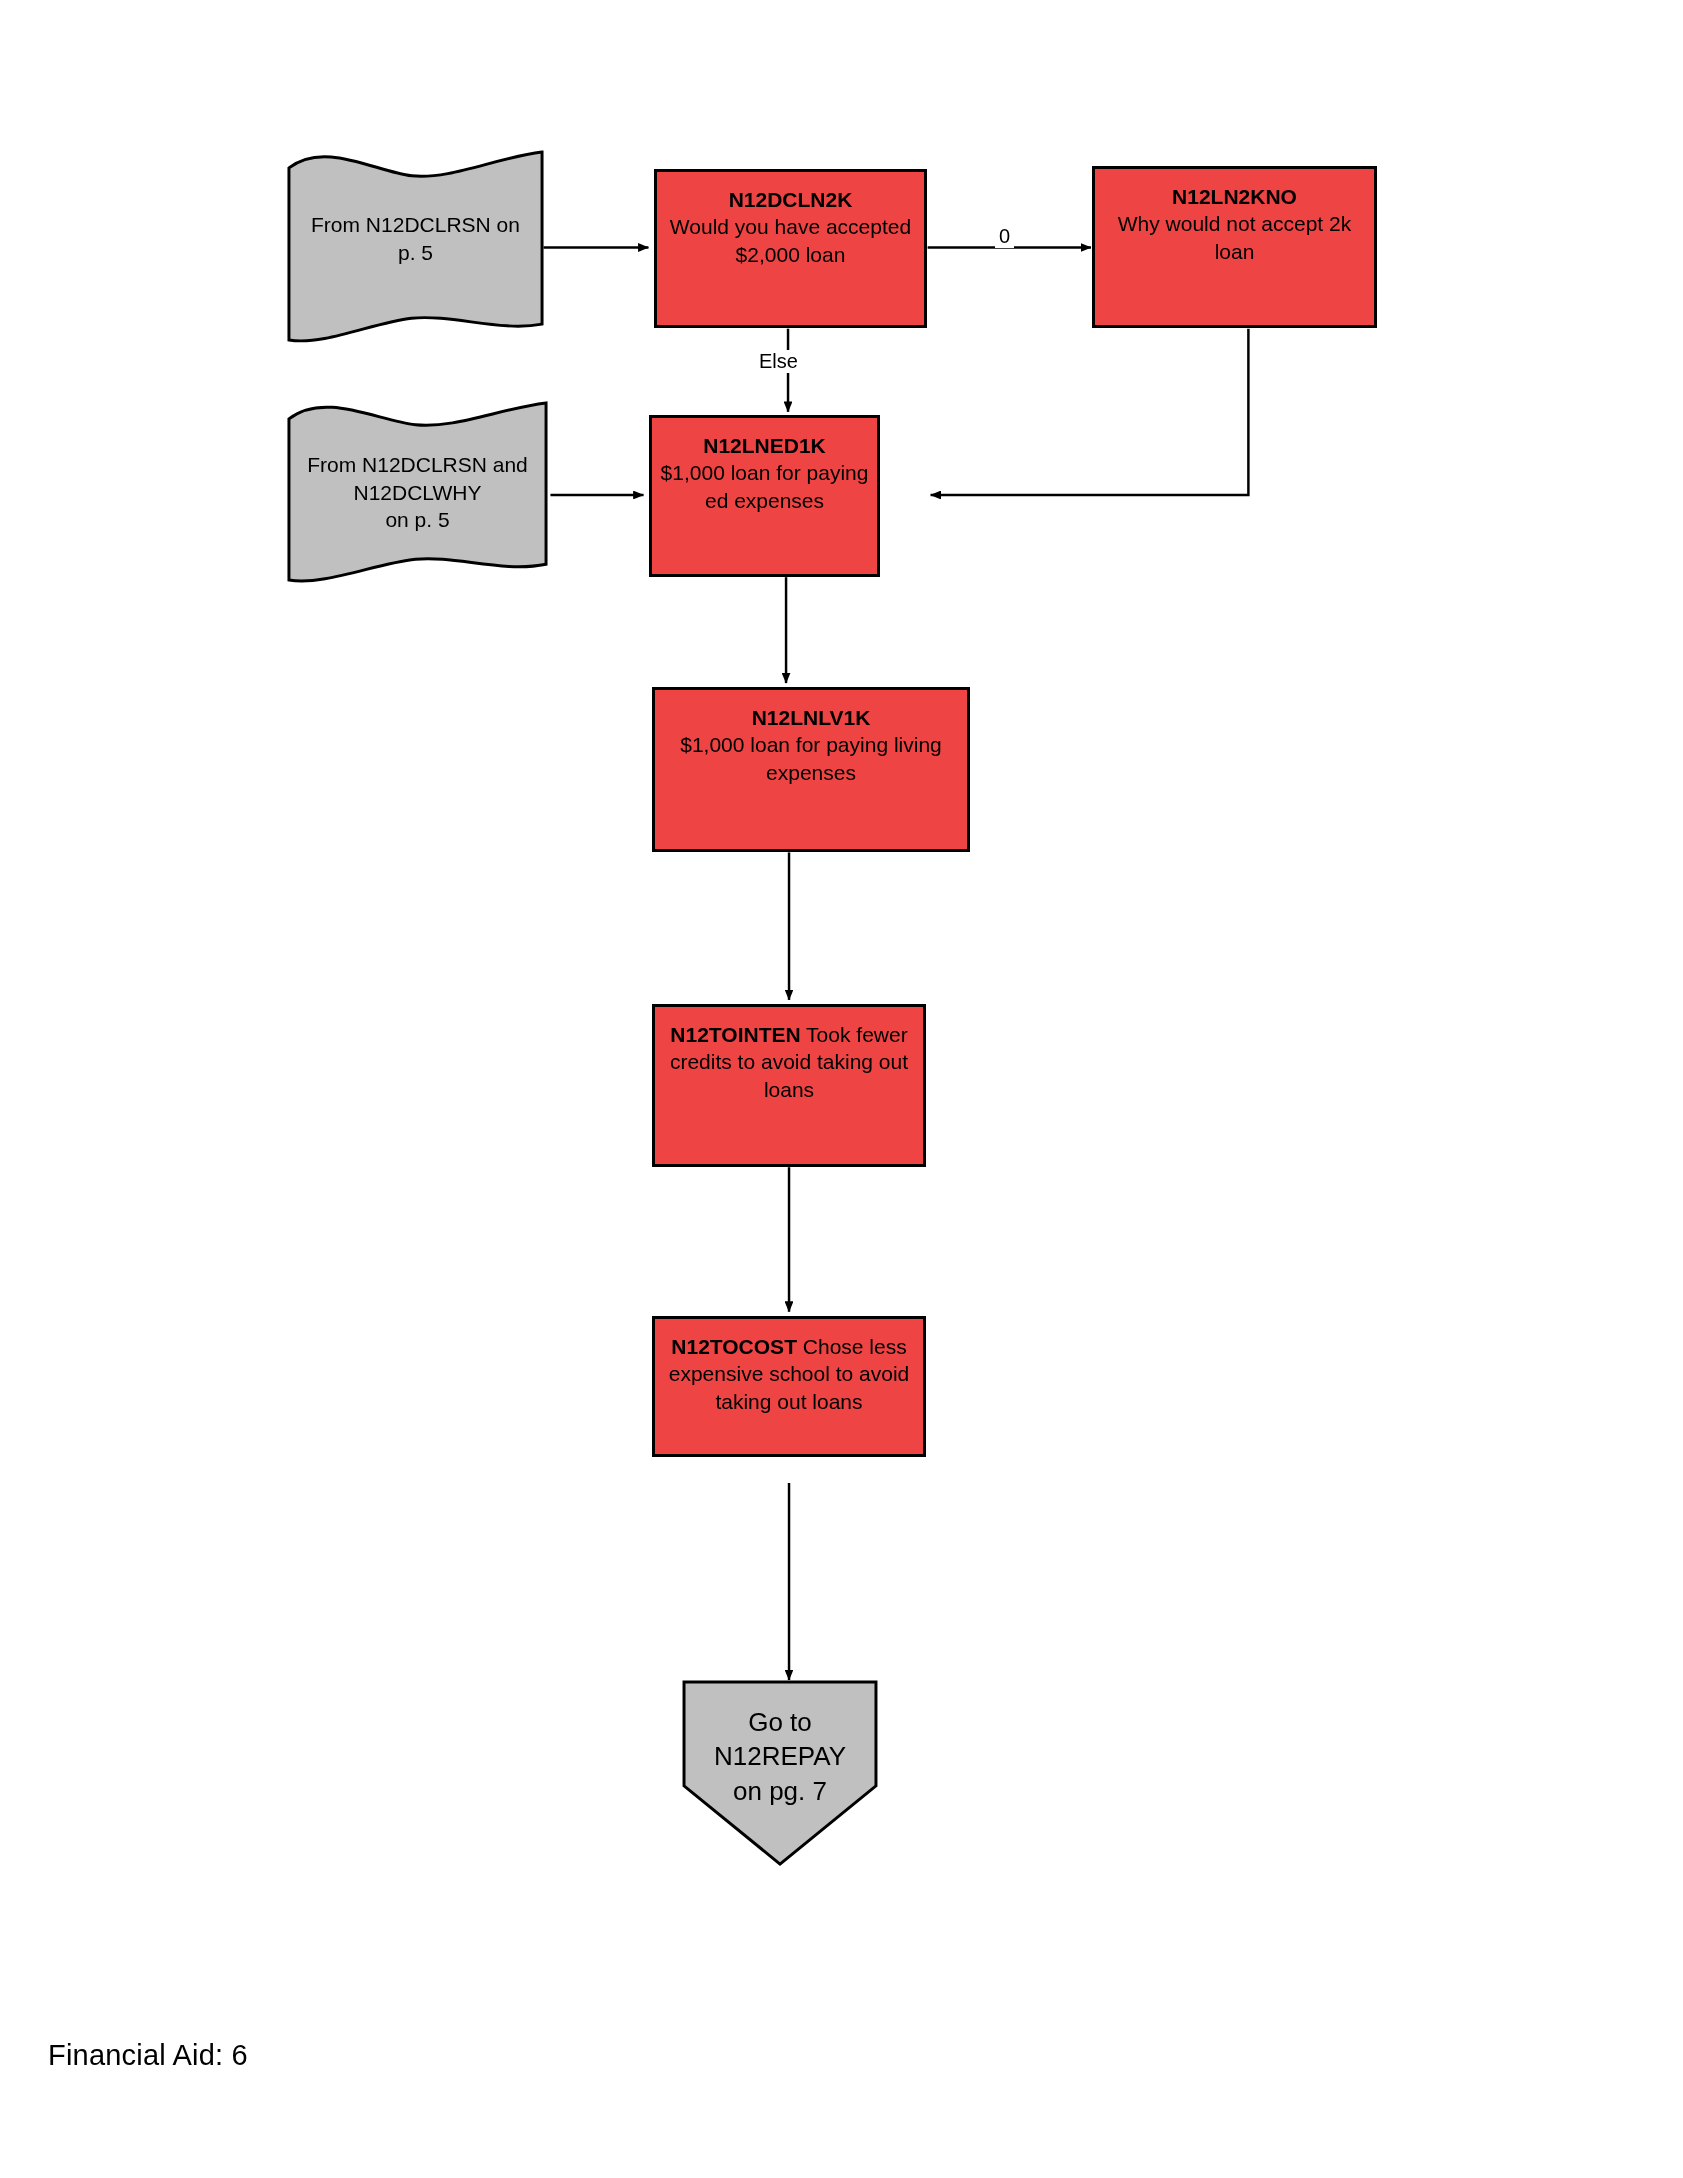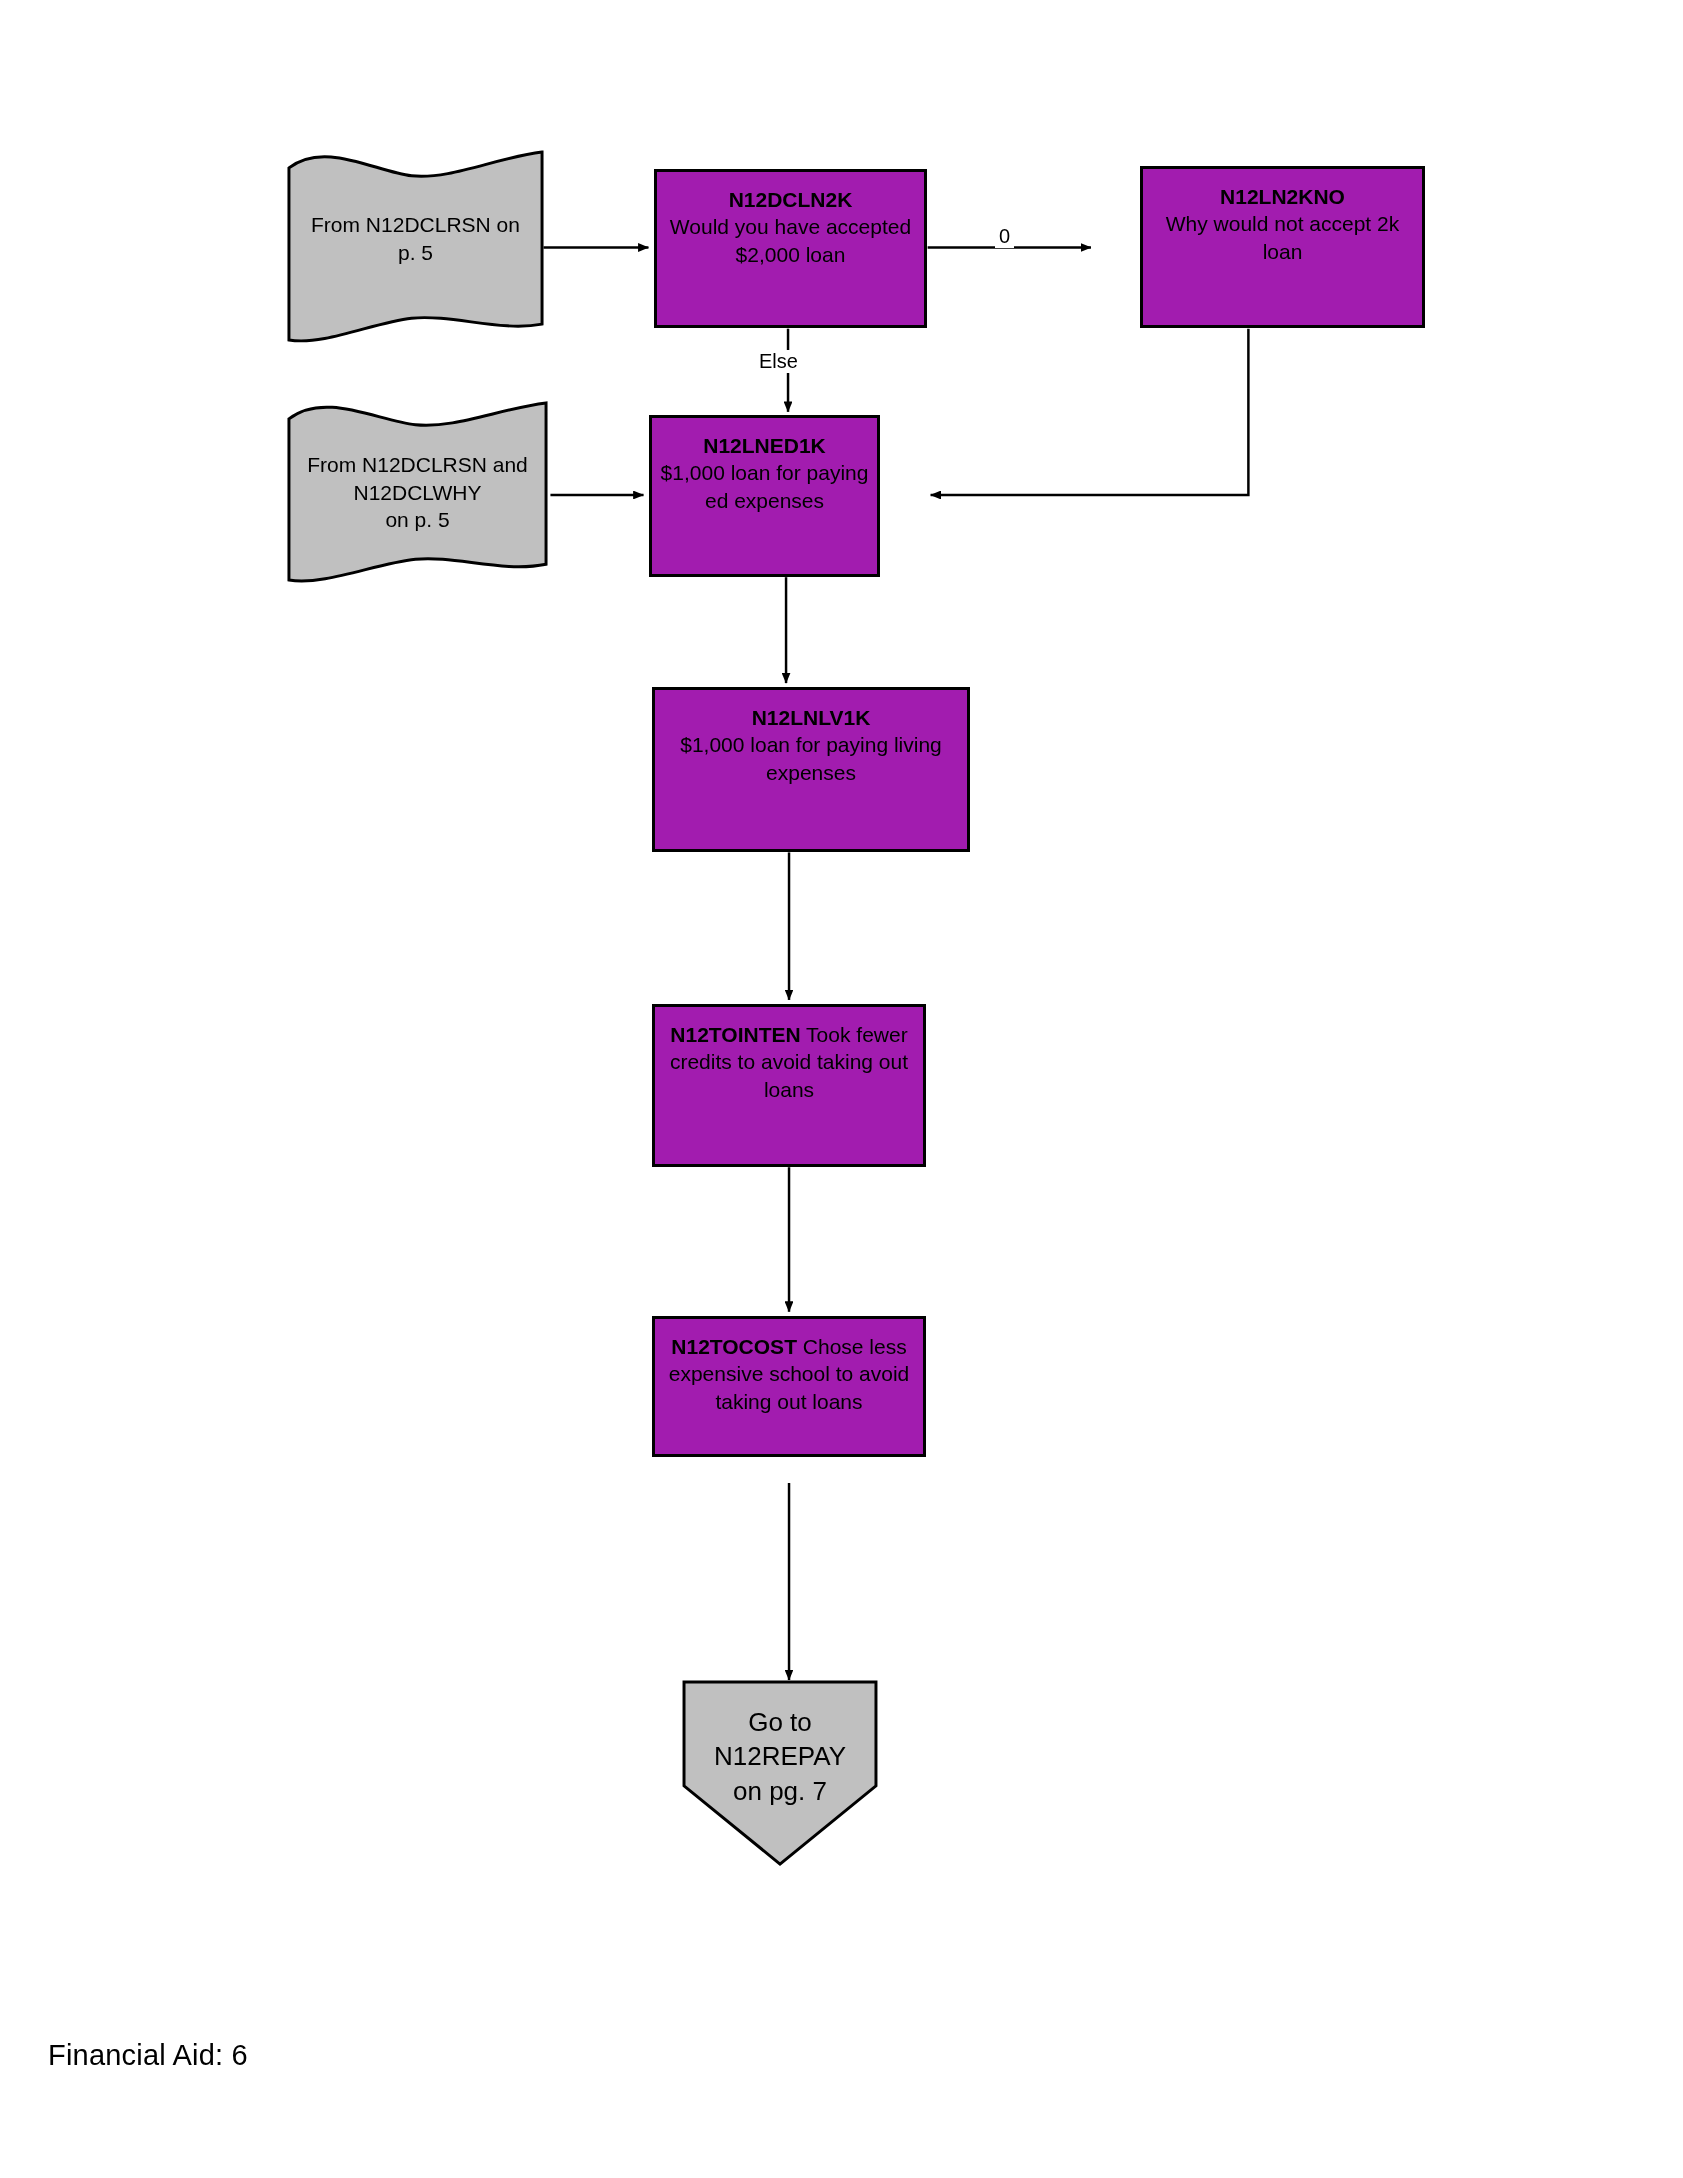--- a/index.html
+++ b/index.html
@@ -13,21 +13,21 @@
     height: 2178px;
     background: #ffffff;
     overflow: hidden;
     font-family: "Liberation Sans", sans-serif;
   }
 
   
   .node-box {
     position: absolute;
     box-sizing: border-box;
-    background: #a21caf;
+    background: #ef4444;
     border: 3px solid #000000;
     display: flex;
     align-items: flex-start;
     justify-content: center;
     text-align: center;
     color: #000000;
     padding: 14px 8px 0 8px;
   }
   .node-box .node-text {
     font-size: 21px;
@@ -173,21 +173,21 @@
     </div>
   </div>
 
   <div class="node-box" style="left:654px; top:169px; width:273px; height:159px;">
     <span class="node-text">
       <span class="node-code">N12DCLN2K</span><br>
       <span>Would you have accepted $2,000 loan</span>
     </span>
   </div>
 
-  <div class="node-box" style="left:1092px; top:166px; width:285px; height:162px;margin-left:48px;">
+  <div class="node-box" style="left:1092px; top:166px; width:285px; height:162px;">
     <span class="node-text">
       <span class="node-code">N12LN2KNO</span><br>
       <span>Why would not accept 2k loan</span>
     </span>
   </div>
 
   <div class="node-box" style="left:649px; top:415px; width:231px; height:162px;">
     <span class="node-text">
       <span class="node-code">N12LNED1K</span><br>
       <span>$1,000 loan for paying ed expenses</span>

